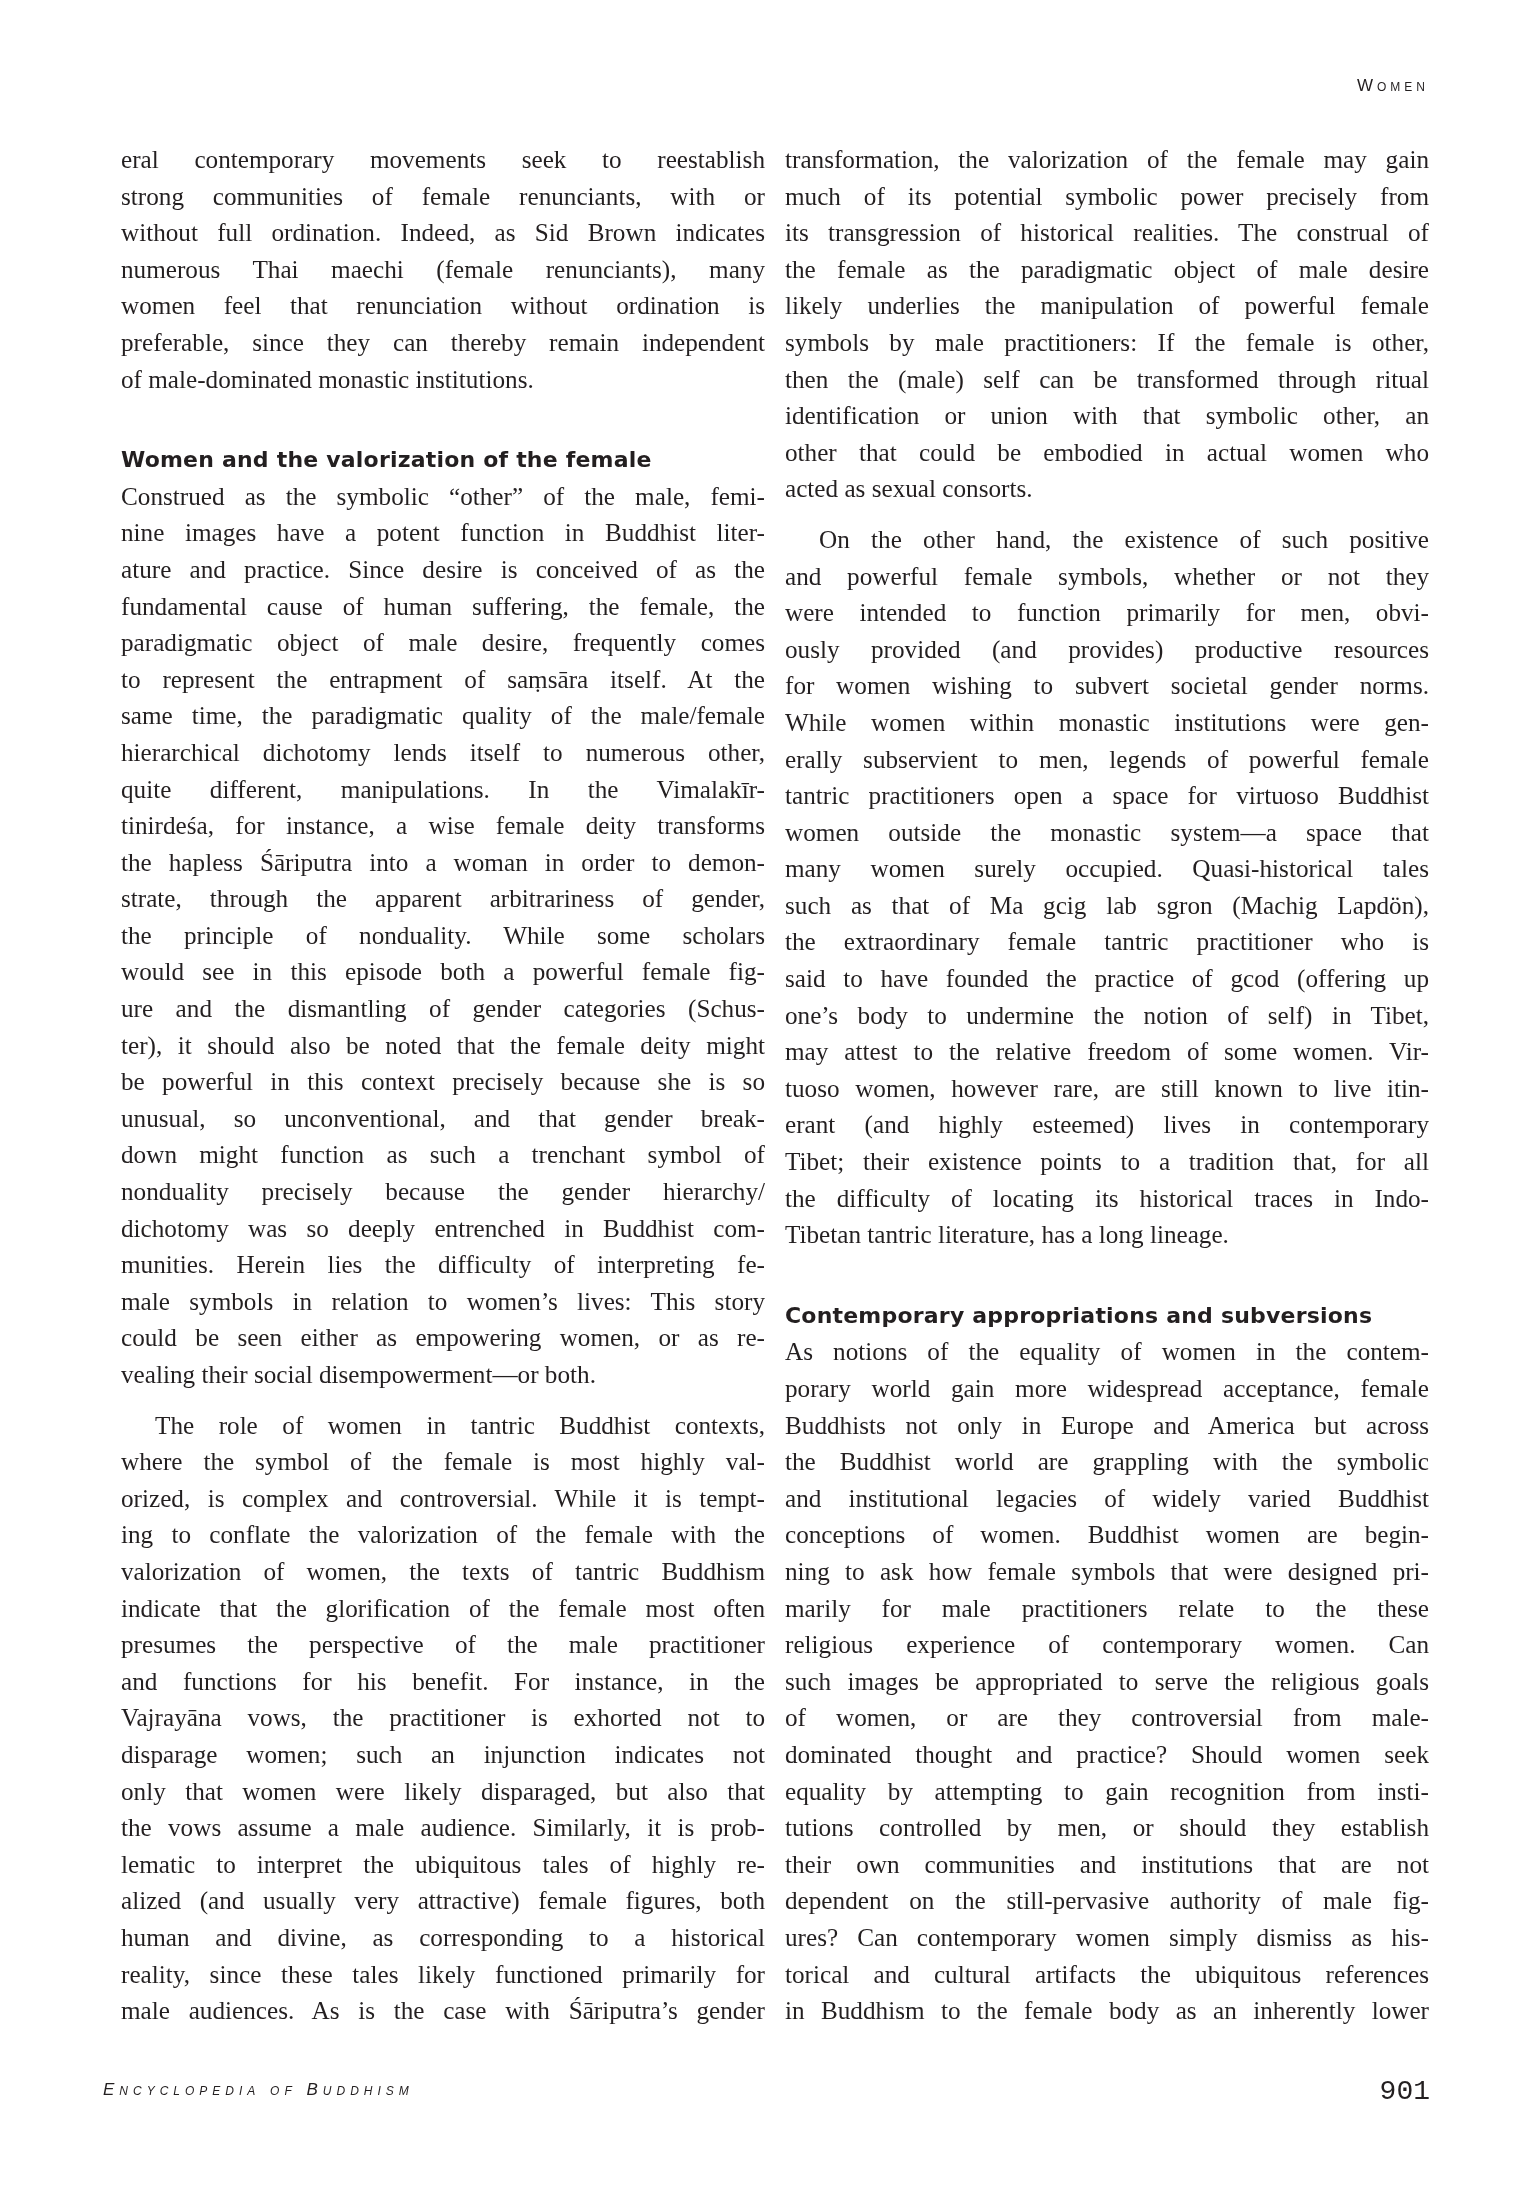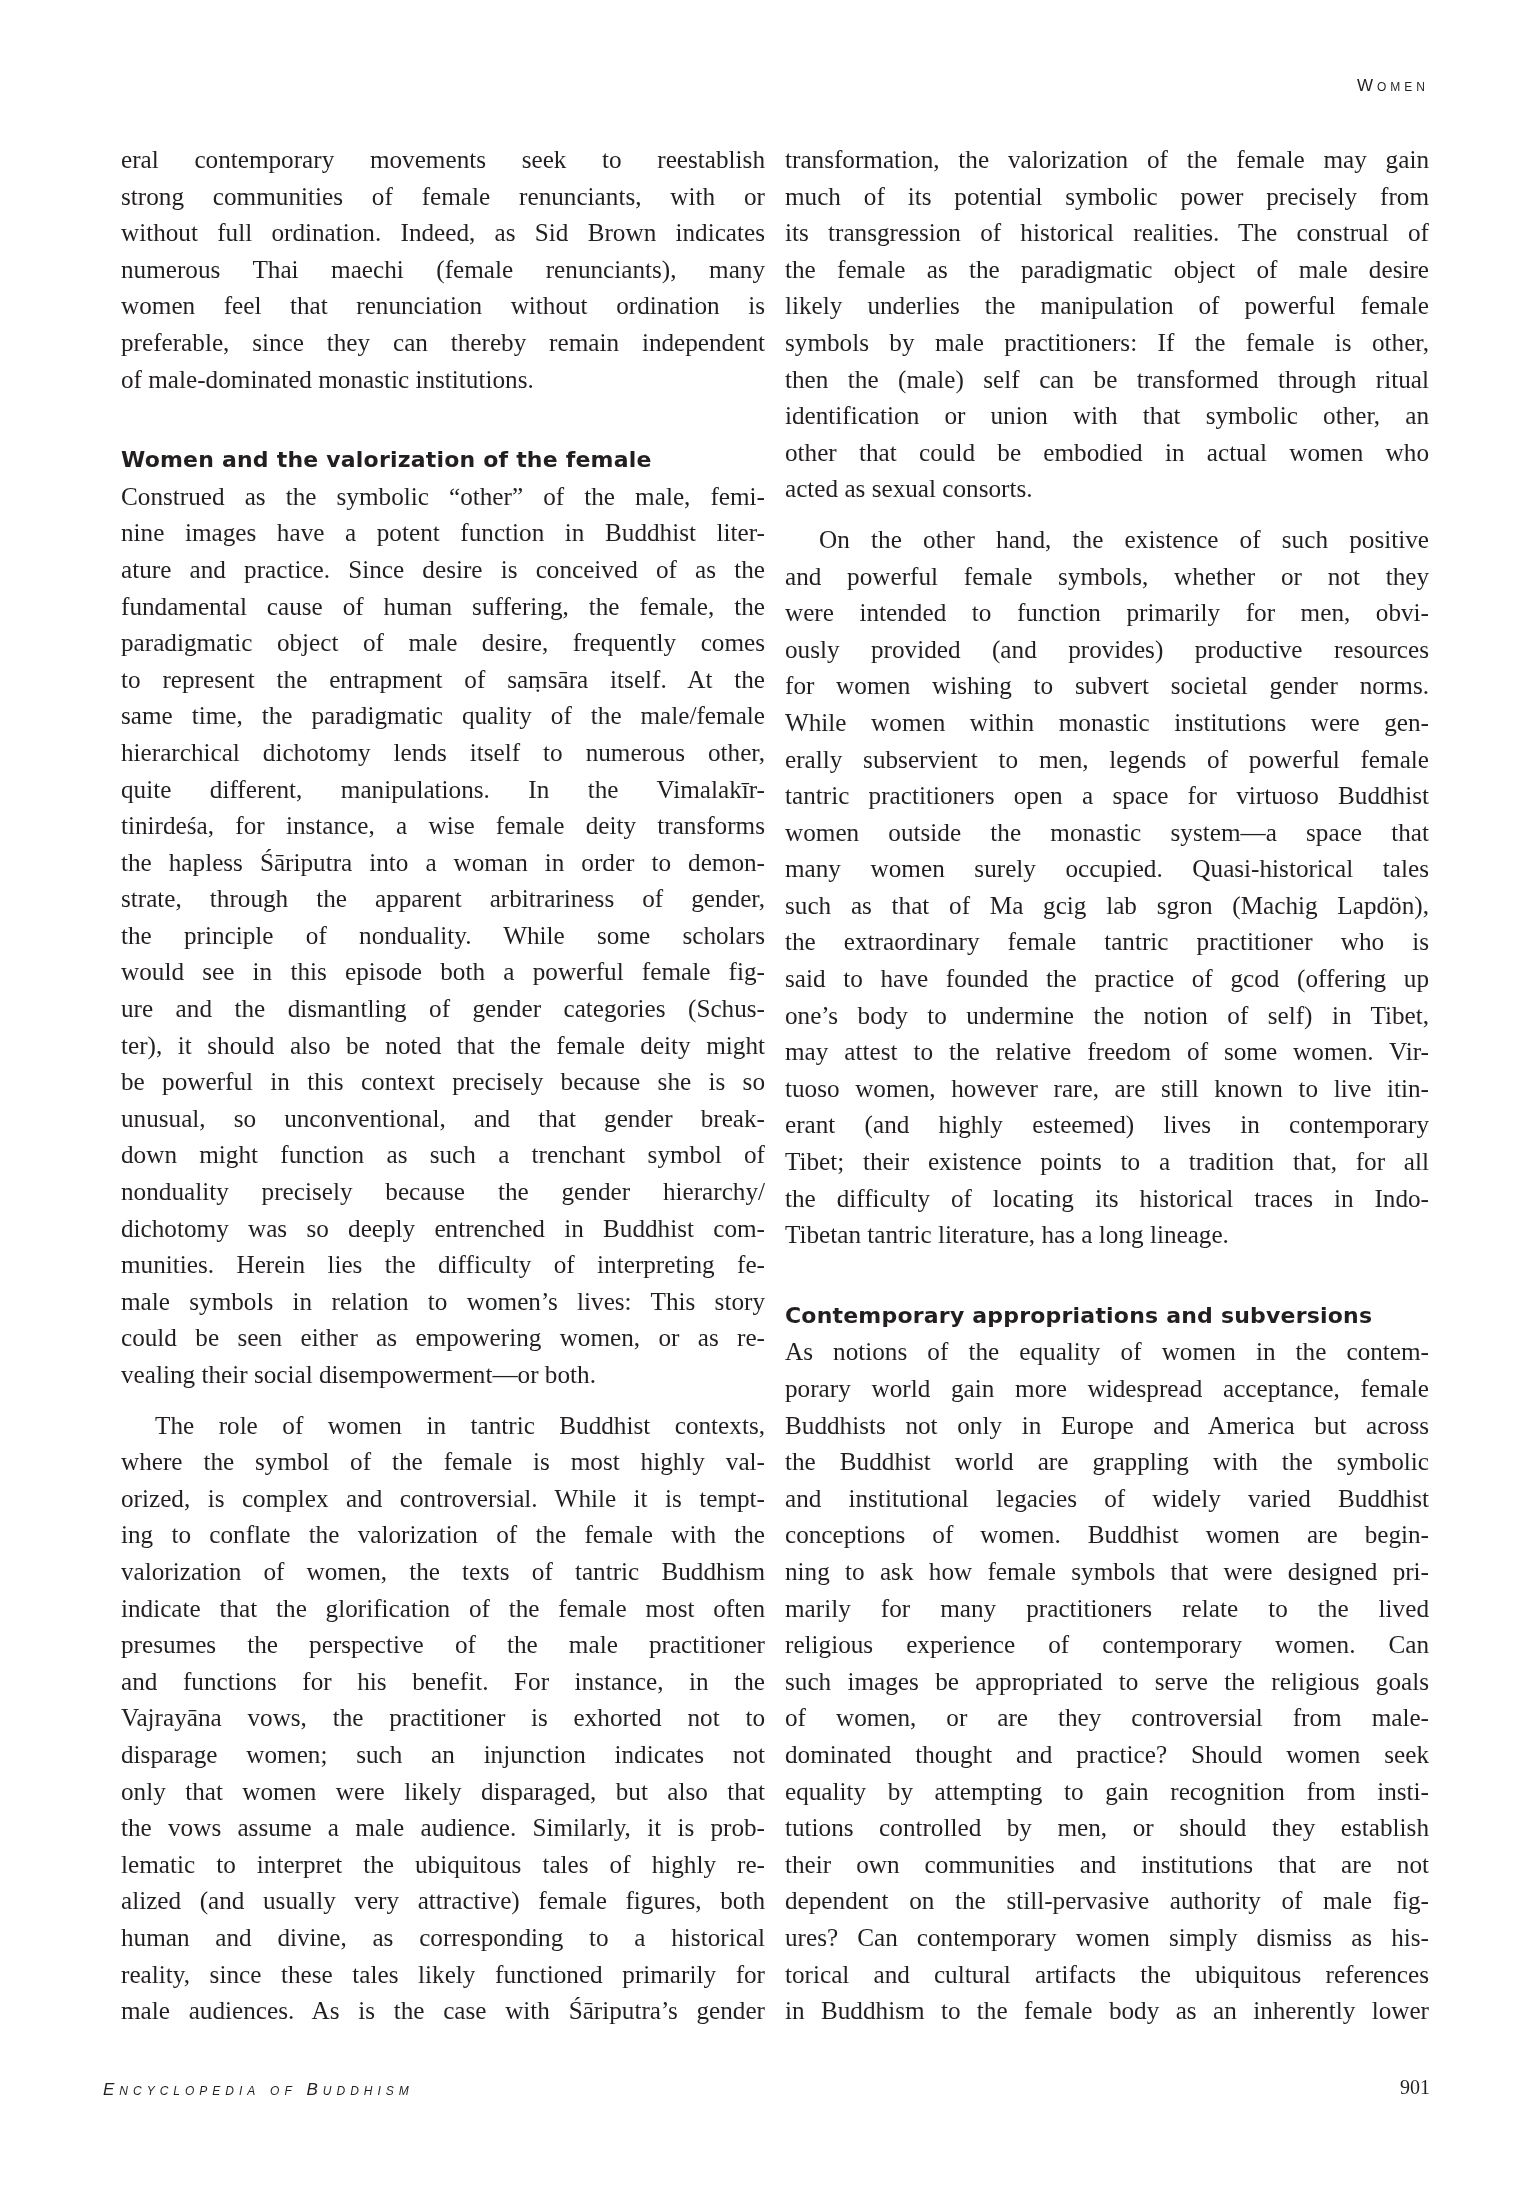--- a/index.html
+++ b/index.html
@@ -34,22 +34,22 @@
   }
   .gap-para { height: 14px; }
   .gap-section { height: 44px; }
   .footer-title {
     position: absolute; top: 2080px; left: 103px;
     font-family: "Liberation Sans", "DejaVu Sans", sans-serif;
     font-size: 17px; letter-spacing: 5px; font-variant: small-caps; font-style: italic;
   }
   .footer-page {
     position: absolute; top: 2076px; right: 92px;
-    font-family: Liberation Serif, serif;
-    font-size: 20px;
+    font-family: Liberation Mono, monospace;
+    font-size: 28px;
   }
 </style>
 </head>
 <body>
 
 <div class="running-head">Women</div>
 
 <div class="column col-left">
   <div>
     <span class="line">eral contemporary movements seek to reestablish</span>
@@ -150,21 +150,21 @@
   <div class="gap-section"></div>
   <span class="line heading">Contemporary appropriations and subversions</span>
   <div>
     <span class="line">As notions of the equality of women in the contem-</span>
     <span class="line">porary world gain more widespread acceptance, female</span>
     <span class="line">Buddhists not only in Europe and America but across</span>
     <span class="line">the Buddhist world are grappling with the symbolic</span>
     <span class="line">and institutional legacies of widely varied Buddhist</span>
     <span class="line">conceptions of women. Buddhist women are begin-</span>
     <span class="line">ning to ask how female symbols that were designed pri-</span>
-    <span class="line">marily for many practitioners relate to the lived</span>
+    <span class="line">marily for male practitioners relate to the these</span>
     <span class="line">religious experience of contemporary women. Can</span>
     <span class="line">such images be appropriated to serve the religious goals</span>
     <span class="line">of women, or are they controversial from male-</span>
     <span class="line">dominated thought and practice? Should women seek</span>
     <span class="line">equality by attempting to gain recognition from insti-</span>
     <span class="line">tutions controlled by men, or should they establish</span>
     <span class="line">their own communities and institutions that are not</span>
     <span class="line">dependent on the still-pervasive authority of male fig-</span>
     <span class="line">ures? Can contemporary women simply dismiss as his-</span>
     <span class="line">torical and cultural artifacts the ubiquitous references</span>

